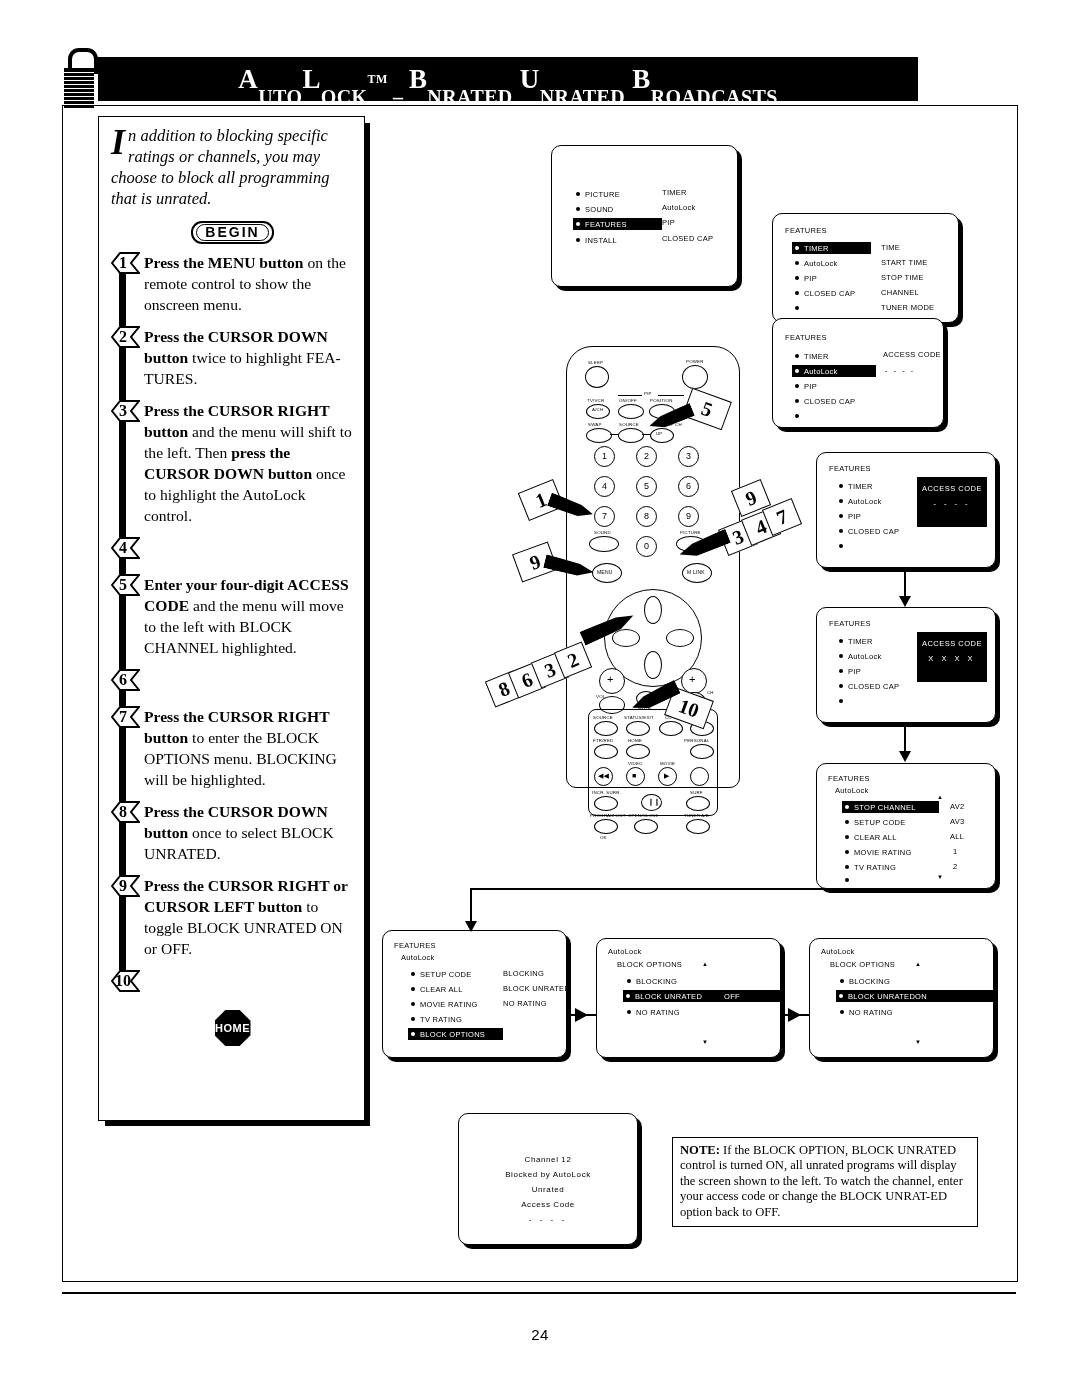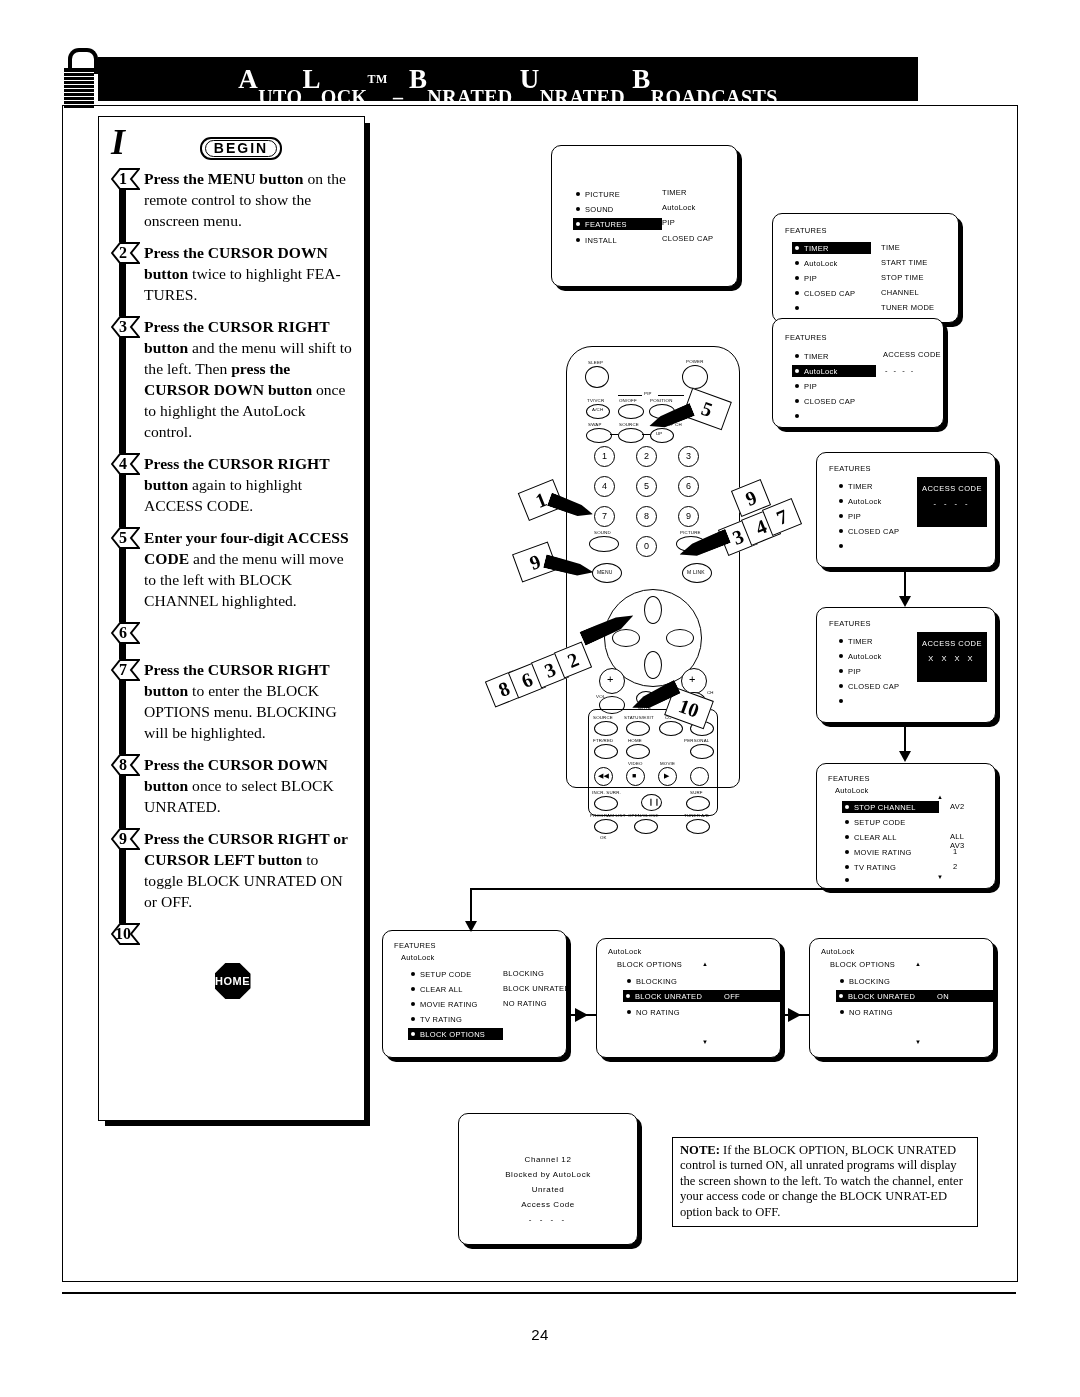--- a/index.html
+++ b/index.html
@@ -146,21 +146,21 @@
       <span>&nbsp;U</span>
       <span class="sc">NRATED</span>
       <span>&nbsp;B</span>
       <span class="sc">ROADCASTS</span>
   </div>
 
   <div id="steps-shadow"></div>
   <div id="steps-box">
     <div id="steps-inner">
       <div id="intro">
-        <span class="dropcap">I</span>
+        <span class="dropcap">I</span><span>n addition to blocking specific ratings or channels, you may choose to block all programming that is unrated.</span>
       </div>
       <div id="begin-wrap">
         <span id="begin-btn">BEGIN</span>
       </div>
       <div id="steps-list">
           <div class="step">
             <div class="bar"></div>
             <div class="num">
               <svg class="dia" viewBox="0 0 29 22" xmlns="http://www.w3.org/2000/svg">
                 <polygon points="1,11 9,1 28,1 20,11 28,21 9,21" fill="#fff" stroke="#000" stroke-width="2"></polygon>
@@ -190,21 +190,20 @@
             <div class="txt"><b>Press the CURSOR RIGHT button</b> and the menu will shift to the left. Then <b>press the CURSOR DOWN button</b> once to highlight the AutoLock control.</div>
           </div>
           <div class="step">
             <div class="bar"></div>
             <div class="num">
               <svg class="dia" viewBox="0 0 29 22" xmlns="http://www.w3.org/2000/svg">
                 <polygon points="1,11 9,1 28,1 20,11 28,21 9,21" fill="#fff" stroke="#000" stroke-width="2"></polygon>
               </svg>
               <span>4</span>
             </div>
-            <div class="txt"><b>Press the CURSOR RIGHT button</b> again to highlight ACCESS CODE.</div>
           </div>
           <div class="step">
             <div class="bar"></div>
             <div class="num">
               <svg class="dia" viewBox="0 0 29 22" xmlns="http://www.w3.org/2000/svg">
                 <polygon points="1,11 9,1 28,1 20,11 28,21 9,21" fill="#fff" stroke="#000" stroke-width="2"></polygon>
               </svg>
               <span>5</span>
             </div>
             <div class="txt"><b>Enter your four-digit ACCESS CODE</b> and the menu will move to the left with BLOCK CHANNEL highlighted.</div>
@@ -414,21 +413,21 @@
       </div>
     <div class="menu-row" style="left:28px;top:97px;">
         <span class="dot"></span>
         <span class="lbl">TV RATING</span>
       </div>
     <div class="menu-row" style="left:28px;top:110px;">
         <span class="dot"></span>
       </div>
     <div class="updown" style="left:120px;top:30px;">▲</div>
     <div class="rcol" style="left:133px;top:38px;">AV2</div>
-    <div class="rcol" style="left:133px;top:53px;margin-top:24px;">AV3</div>
+    <div class="rcol" style="left:133px;top:53px;">AV3</div>
     <div class="rcol" style="left:133px;top:68px;">ALL</div>
     <div class="rcol" style="left:136px;top:83px;">1</div>
     <div class="rcol" style="left:136px;top:98px;">2</div>
     <div class="updown" style="left:120px;top:110px;">▼</div>
   </div>
 
   <div class="tv shadow" style="left:382px;top:930px;width:185px;height:128px;">
     <div class="hdr" style="left:11px;top:10px;">FEATURES</div>
     <div class="sub" style="left:18px;top:22px;">AutoLock</div>
     <div class="menu-row" style="left:28px;top:37px;">
@@ -480,21 +479,21 @@
     <div class="hdr" style="left:11px;top:8px;">AutoLock</div>
     <div class="sub" style="left:20px;top:21px;">BLOCK OPTIONS</div>
     <div class="updown" style="left:105px;top:22px;">▲</div>
     <div class="menu-row" style="left:30px;top:36px;">
         <span class="dot"></span>
         <span class="lbl">BLOCKING</span>
       </div>
     <div class="menu-row hl" style="left:26px;top:51px;width:150px;">
         <span class="dot"></span>
         <span class="lbl">BLOCK UNRATED</span>
-        <span class="lbl" style="margin-left:22px;">ON</span>
+        <span class="lbl" style="">ON</span>
       </div>
     <div class="menu-row" style="left:30px;top:67px;">
         <span class="dot"></span>
         <span class="lbl">NO RATING</span>
       </div>
     <div class="updown" style="left:105px;top:100px;">▼</div>
   </div>
 
   <div class="tv shadow" style="left:458px;top:1113px;width:180px;height:132px;">
     <div class="blockscreen" style="top:38px;left:0;">

